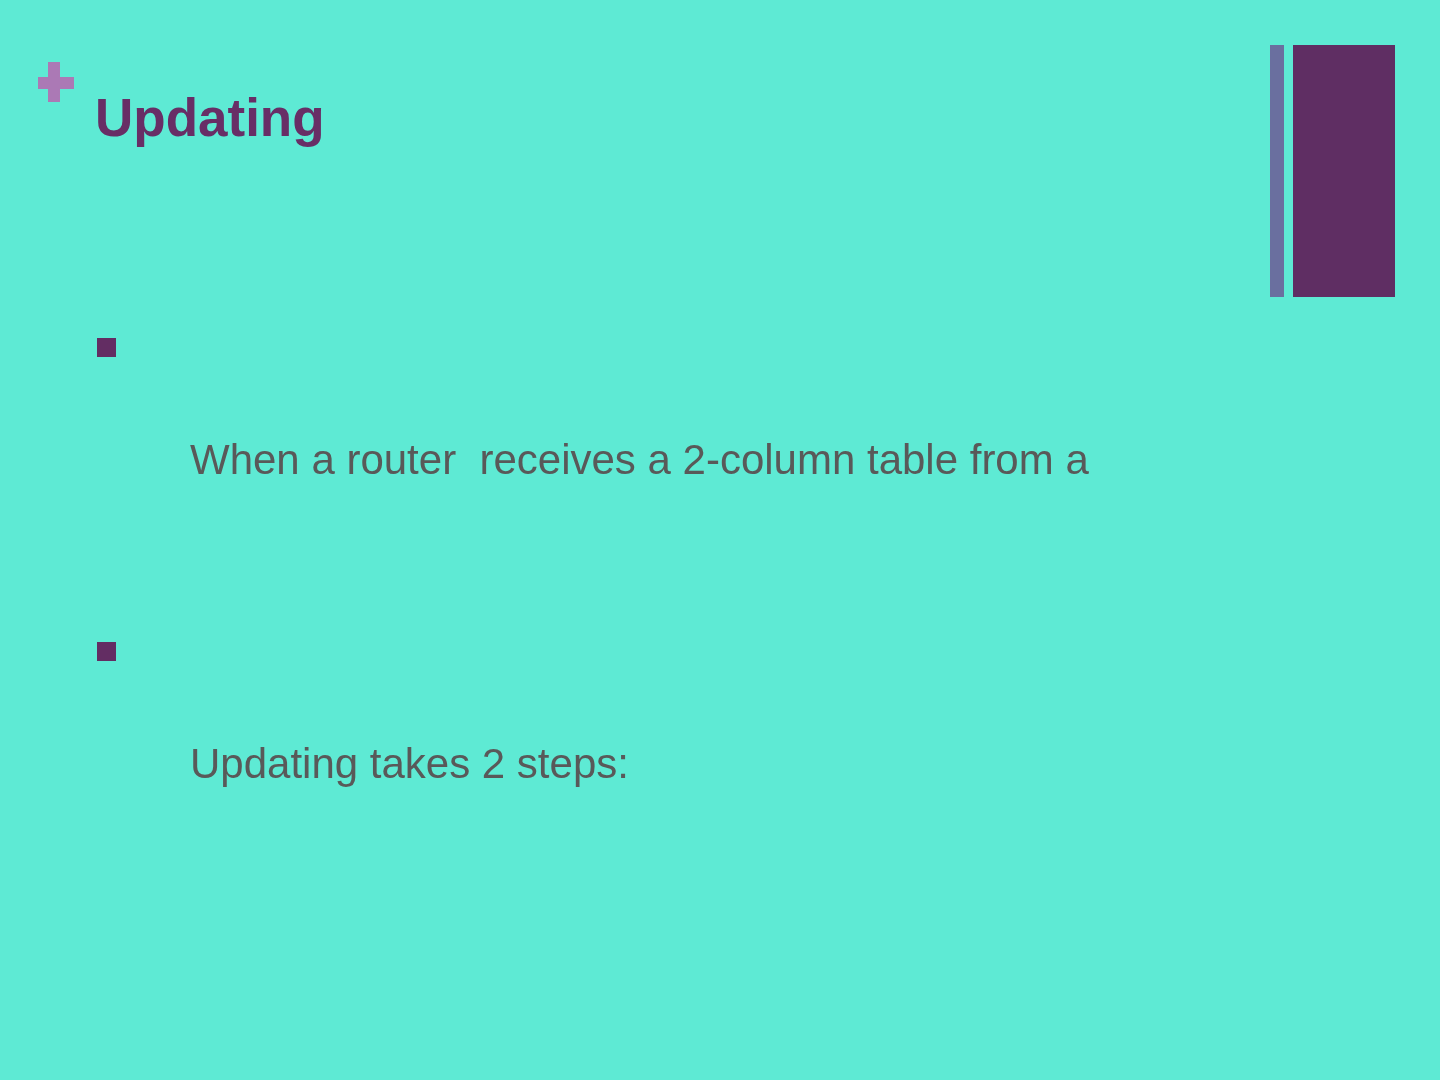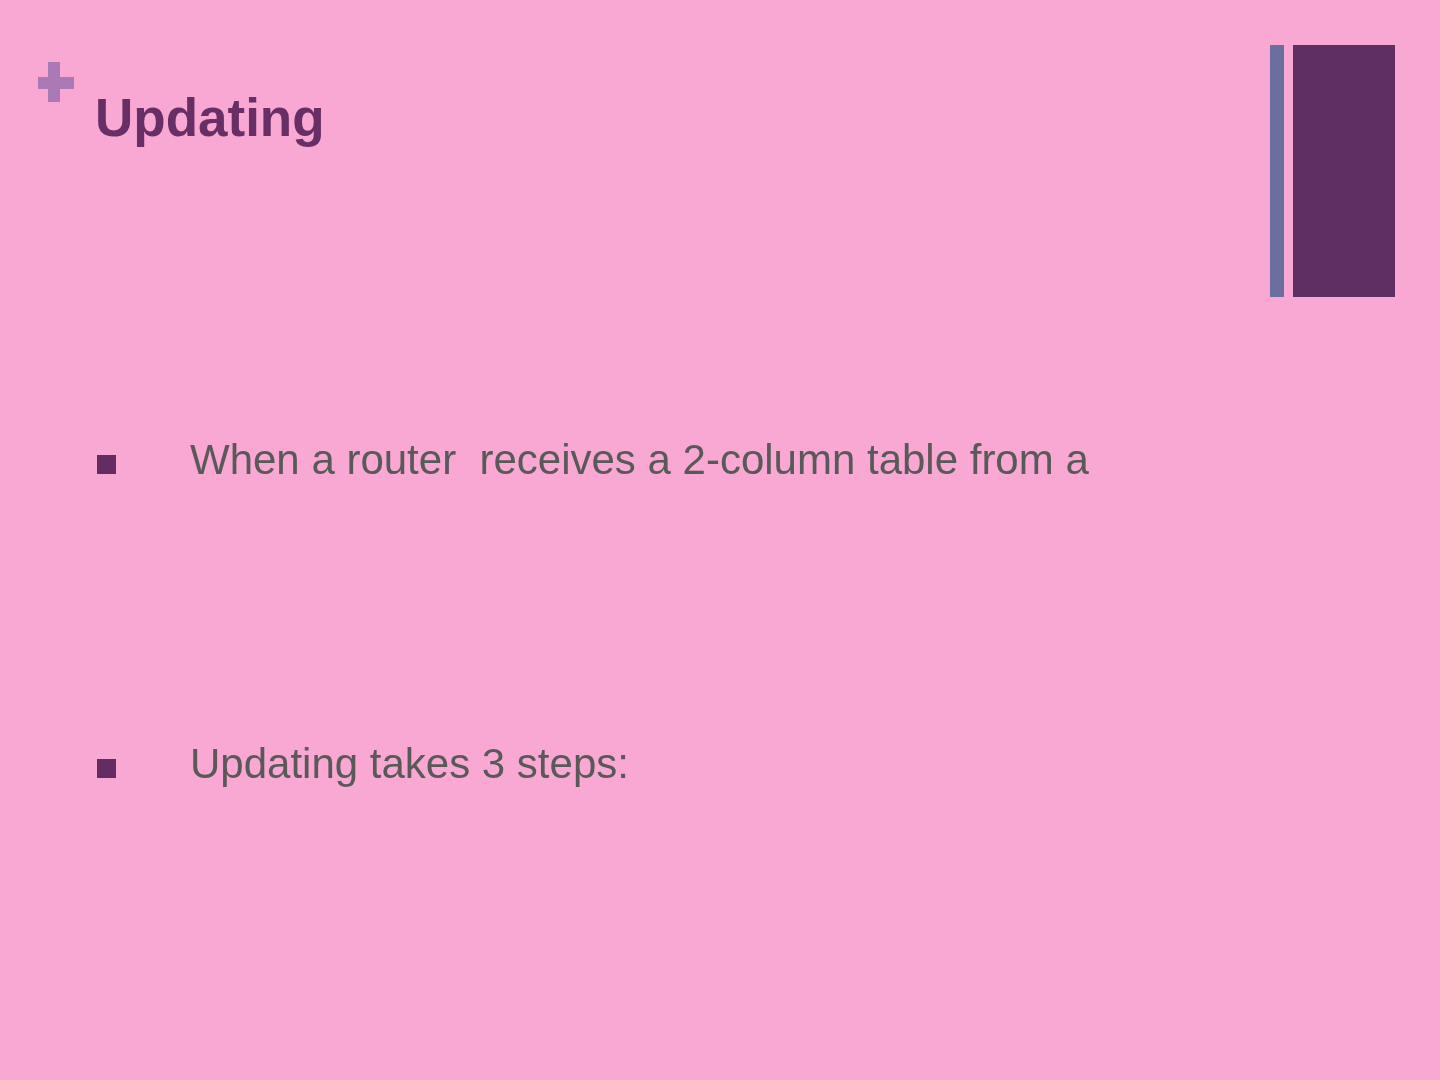--- a/index.html
+++ b/index.html
@@ -4,21 +4,21 @@
 <style>
   html, body {
     margin: 0;
     padding: 0;
     background: #ffffff;
   }
   .slide {
     position: relative;
     width: 1440px;
     height: 1080px;
-    background: #f9a8d4;
+    background: #5eead4;
     overflow: hidden;
     font-family: "Liberation Sans", sans-serif;
   }
 
   
   .plus-icon {
     position: absolute;
     left: 38px;
     top: 62px;
     width: 36px;
@@ -76,21 +76,21 @@
   .content {
     position: absolute;
     left: 97px;
     top: 330px;
     width: 1240px;
     color: #595959;
   }
 
   .bullet-row {
     display: flex;
-    align-items: center;
+    align-items: flex-start;
   }
   .bullet-row.first { margin-bottom: 44px; }
   .bullet-row.second { margin-bottom: 40px; }
   .sq {
     flex: 0 0 auto;
     width: 19px;
     height: 19px;
     margin: 8px 74px 0 0;
     background: #632d63;
   }
@@ -120,18 +120,18 @@
     <div class="bullet-row first">
       <span class="sq"></span>
       <div class="btext">
         <div>When a router  receives a 2-column table from a</div>
       </div>
     </div>
 
     <div class="bullet-row second">
       <span class="sq"></span>
       <div class="btext">
-        <div>Updating takes 3 steps:</div>
+        <div>Updating takes 2 steps:</div>
       </div>
     </div>
 
   </div>
 </div>
 
 </body></html>

